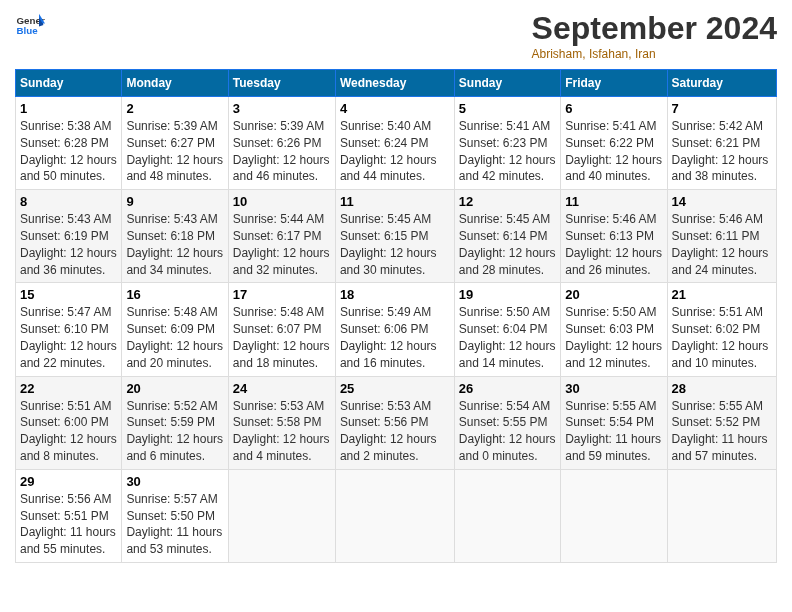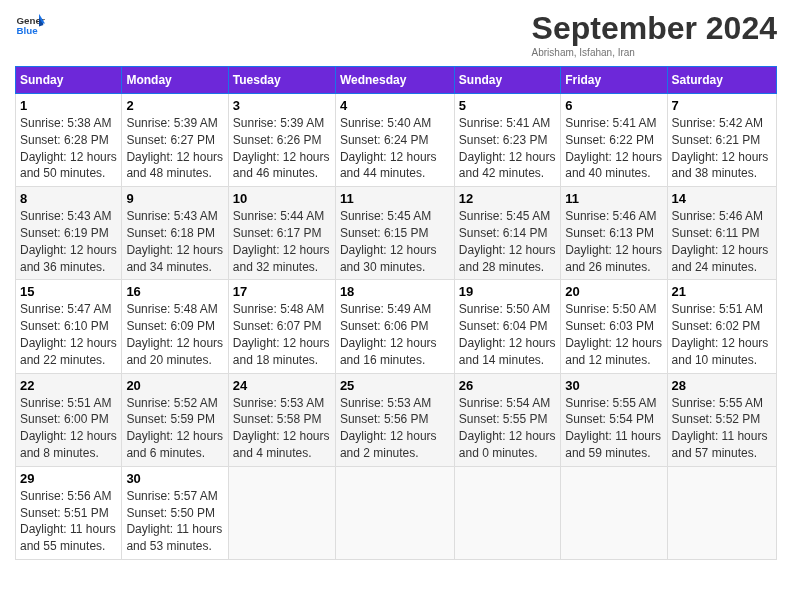--- a/index.html
+++ b/index.html
@@ -31,30 +31,30 @@
     }
     .title-area {
       text-align: left;
     }
     .month-title {
       font-size: 32px;
       font-weight: bold;
       color: #333;
     }
     .subtitle {
-      font-size: 10px;
-      color: #737373;
+      font-size: 12px;
+      color: #a16207;
     }
     table {
       width: 100%;
       border-collapse: collapse;
       font-size: 10.5px;
     }
     thead tr {
-      background: #6d28d9;
+      background: #0369a1;
       color: #fff;
     }
     thead th {
       padding: 6px 4px;
       text-align: left;
       font-weight: bold;
       font-size: 12px;
       border: 1px solid #1a73e8;
     }
     tbody tr {

